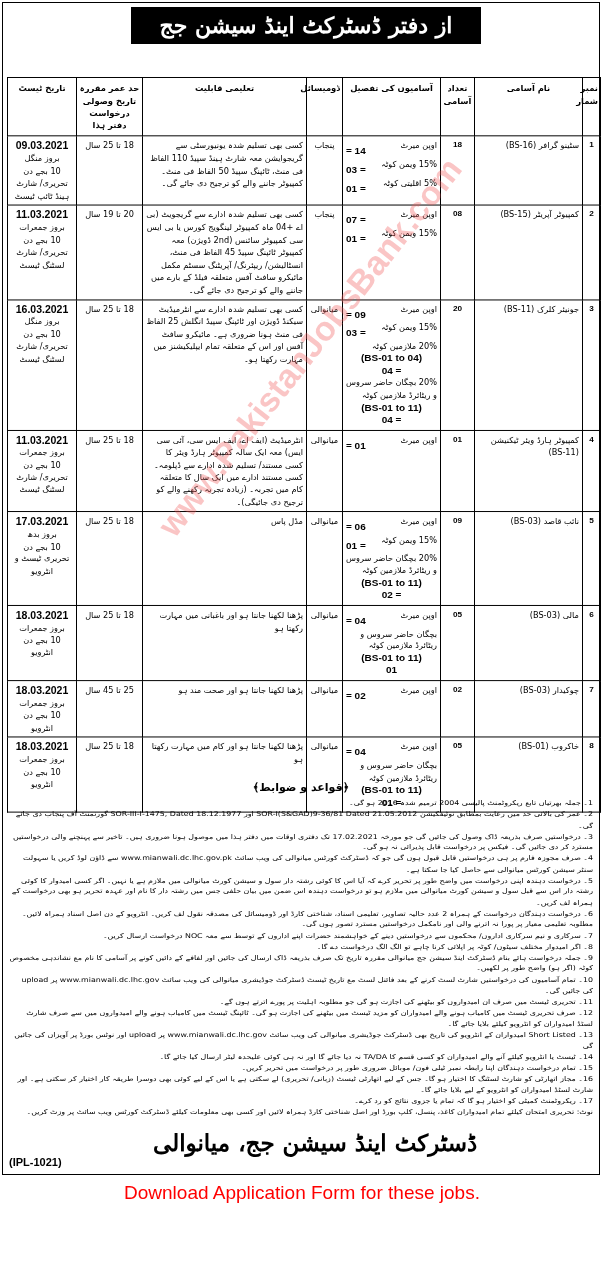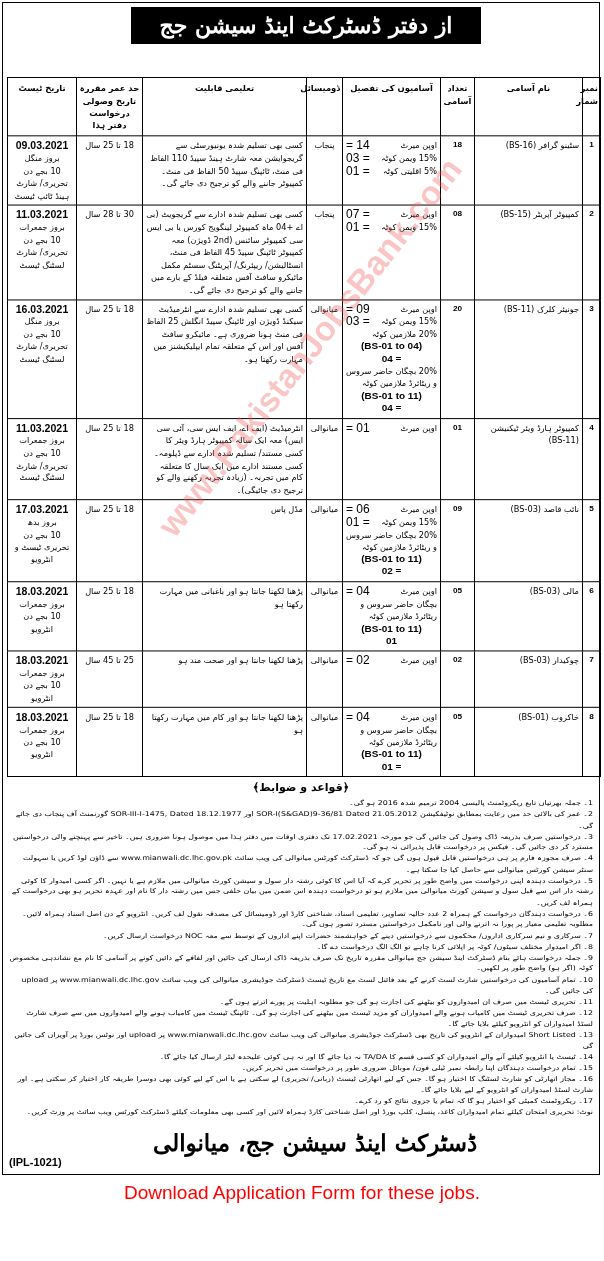--- a/index.html
+++ b/index.html
@@ -8,21 +8,21 @@
   .banner { position:absolute; left:128px; top:4px; width:350px; height:37px; background:#000; color:#fff; font-family:"DejaVu Serif", serif; font-size:22px; font-weight:bold; text-align:center; line-height:37px; direction:rtl; }
   .intro { position:absolute; left:4px; right:4px; top:44px; font-size:8.6px; line-height:13px; direction:rtl; text-align:right; }
   table.jobs { position:absolute; left:4px; top:74px; width:593px; border-collapse:collapse; direction:rtl; table-layout:fixed; }
   table.jobs td, table.jobs th { border:1px solid #000; vertical-align:top; padding:3px 3px; font-size:8.2px; line-height:12.6px; text-align:right; }
   table.jobs th { font-weight:bold; text-align:center; font-size:8.4px; padding:4px 2px; }
   .num { font-family:"Liberation Sans", sans-serif; font-weight:bold; font-size:10.5px; }
   .center { text-align:center !important; }
   .datecell { text-align:center !important; }
   .date { font-family:"Liberation Sans", sans-serif; font-weight:bold; font-size:10.5px; display:block; }
   .quota-line { display:flex; justify-content:space-between; direction:rtl; }
-  .quota-line .v { font-family:"Liberation Sans", sans-serif; font-weight:normal; font-size:12px; direction:ltr; }
+  .quota-line .v { font-family:"Liberation Sans", sans-serif; font-weight:bold; font-size:10px; direction:ltr;margin-top:6px; }
   .bsrange { font-family:"Liberation Sans", sans-serif; font-weight:bold; font-size:10px; direction:ltr; text-align:center; display:block; }
   .rules-title { position:absolute; left:0; right:0; top:778px; text-align:center; font-size:11px; font-weight:bold; direction:rtl; }
   .rules { position:absolute; left:6px; right:6px; top:795px; direction:rtl; text-align:right; font-size:7.9px; line-height:13.3px; }
   .rules p { margin:0; }
   .ipl { position:absolute; left:6px; bottom:6px; font-family:"Liberation Sans", sans-serif; font-weight:bold; font-size:11px; }
   .sig { position:absolute; left:150px; bottom:18px; font-family:"DejaVu Serif", serif; font-weight:bold; font-size:23px; direction:rtl; }
   .notice { position:absolute; left:0; width:604px; top:1180px; text-align:center; color:#ff0000; font-family:"Liberation Sans", sans-serif; font-size:19px; line-height:25px; }
   .watermark { position:absolute; left:150px; top:520px; transform:rotate(-52deg); transform-origin:left top; color:rgba(240,90,90,0.35); font-family:"Liberation Sans", sans-serif; font-weight:bold; font-size:34px; white-space:nowrap; pointer-events:none; }
 </style>
 </head>
@@ -92,21 +92,21 @@
               <span>اوپن میرٹ</span>
               <span class="v">07 =</span>
             </div>
             <div class="quota-line">
               <span>15% ویمن کوٹہ</span>
               <span class="v">01 =</span>
             </div>
           </td>
     <td class="center">پنجاب</td>
     <td>کسی بھی تسلیم شدہ ادارے سے گریجویٹ (بی اے +04 ماہ کمپیوٹر لینگویج کورس یا بی ایس سی کمپیوٹر سائنس (2nd ڈویژن) معہ کمپیوٹر ٹائپنگ سپیڈ 45 الفاظ فی منٹ، انسٹالیشن/ ریپئرنگ/ آپریٹنگ سسٹم مکمل مائیکرو سافٹ آفس متعلقہ فیلڈ کے بارے میں جاننے والے کو ترجیح دی جائے گی۔</td>
-    <td class="center">30 تا 28 سال</td>
+    <td class="center">20 تا 19 سال</td>
     <td class="datecell">
       <span class="date">11.03.2021</span>
       <span style="display:block">بروز جمعرات</span>
       <span style="display:block">10 بجے دن</span>
       <span style="display:block">تحریری/ شارٹ لسٹنگ ٹیسٹ</span>
     </td>
         </tr>
         <tr>
     <td class="num center">3</td>
     <td>جونیئر کلرک (BS-11)</td>

